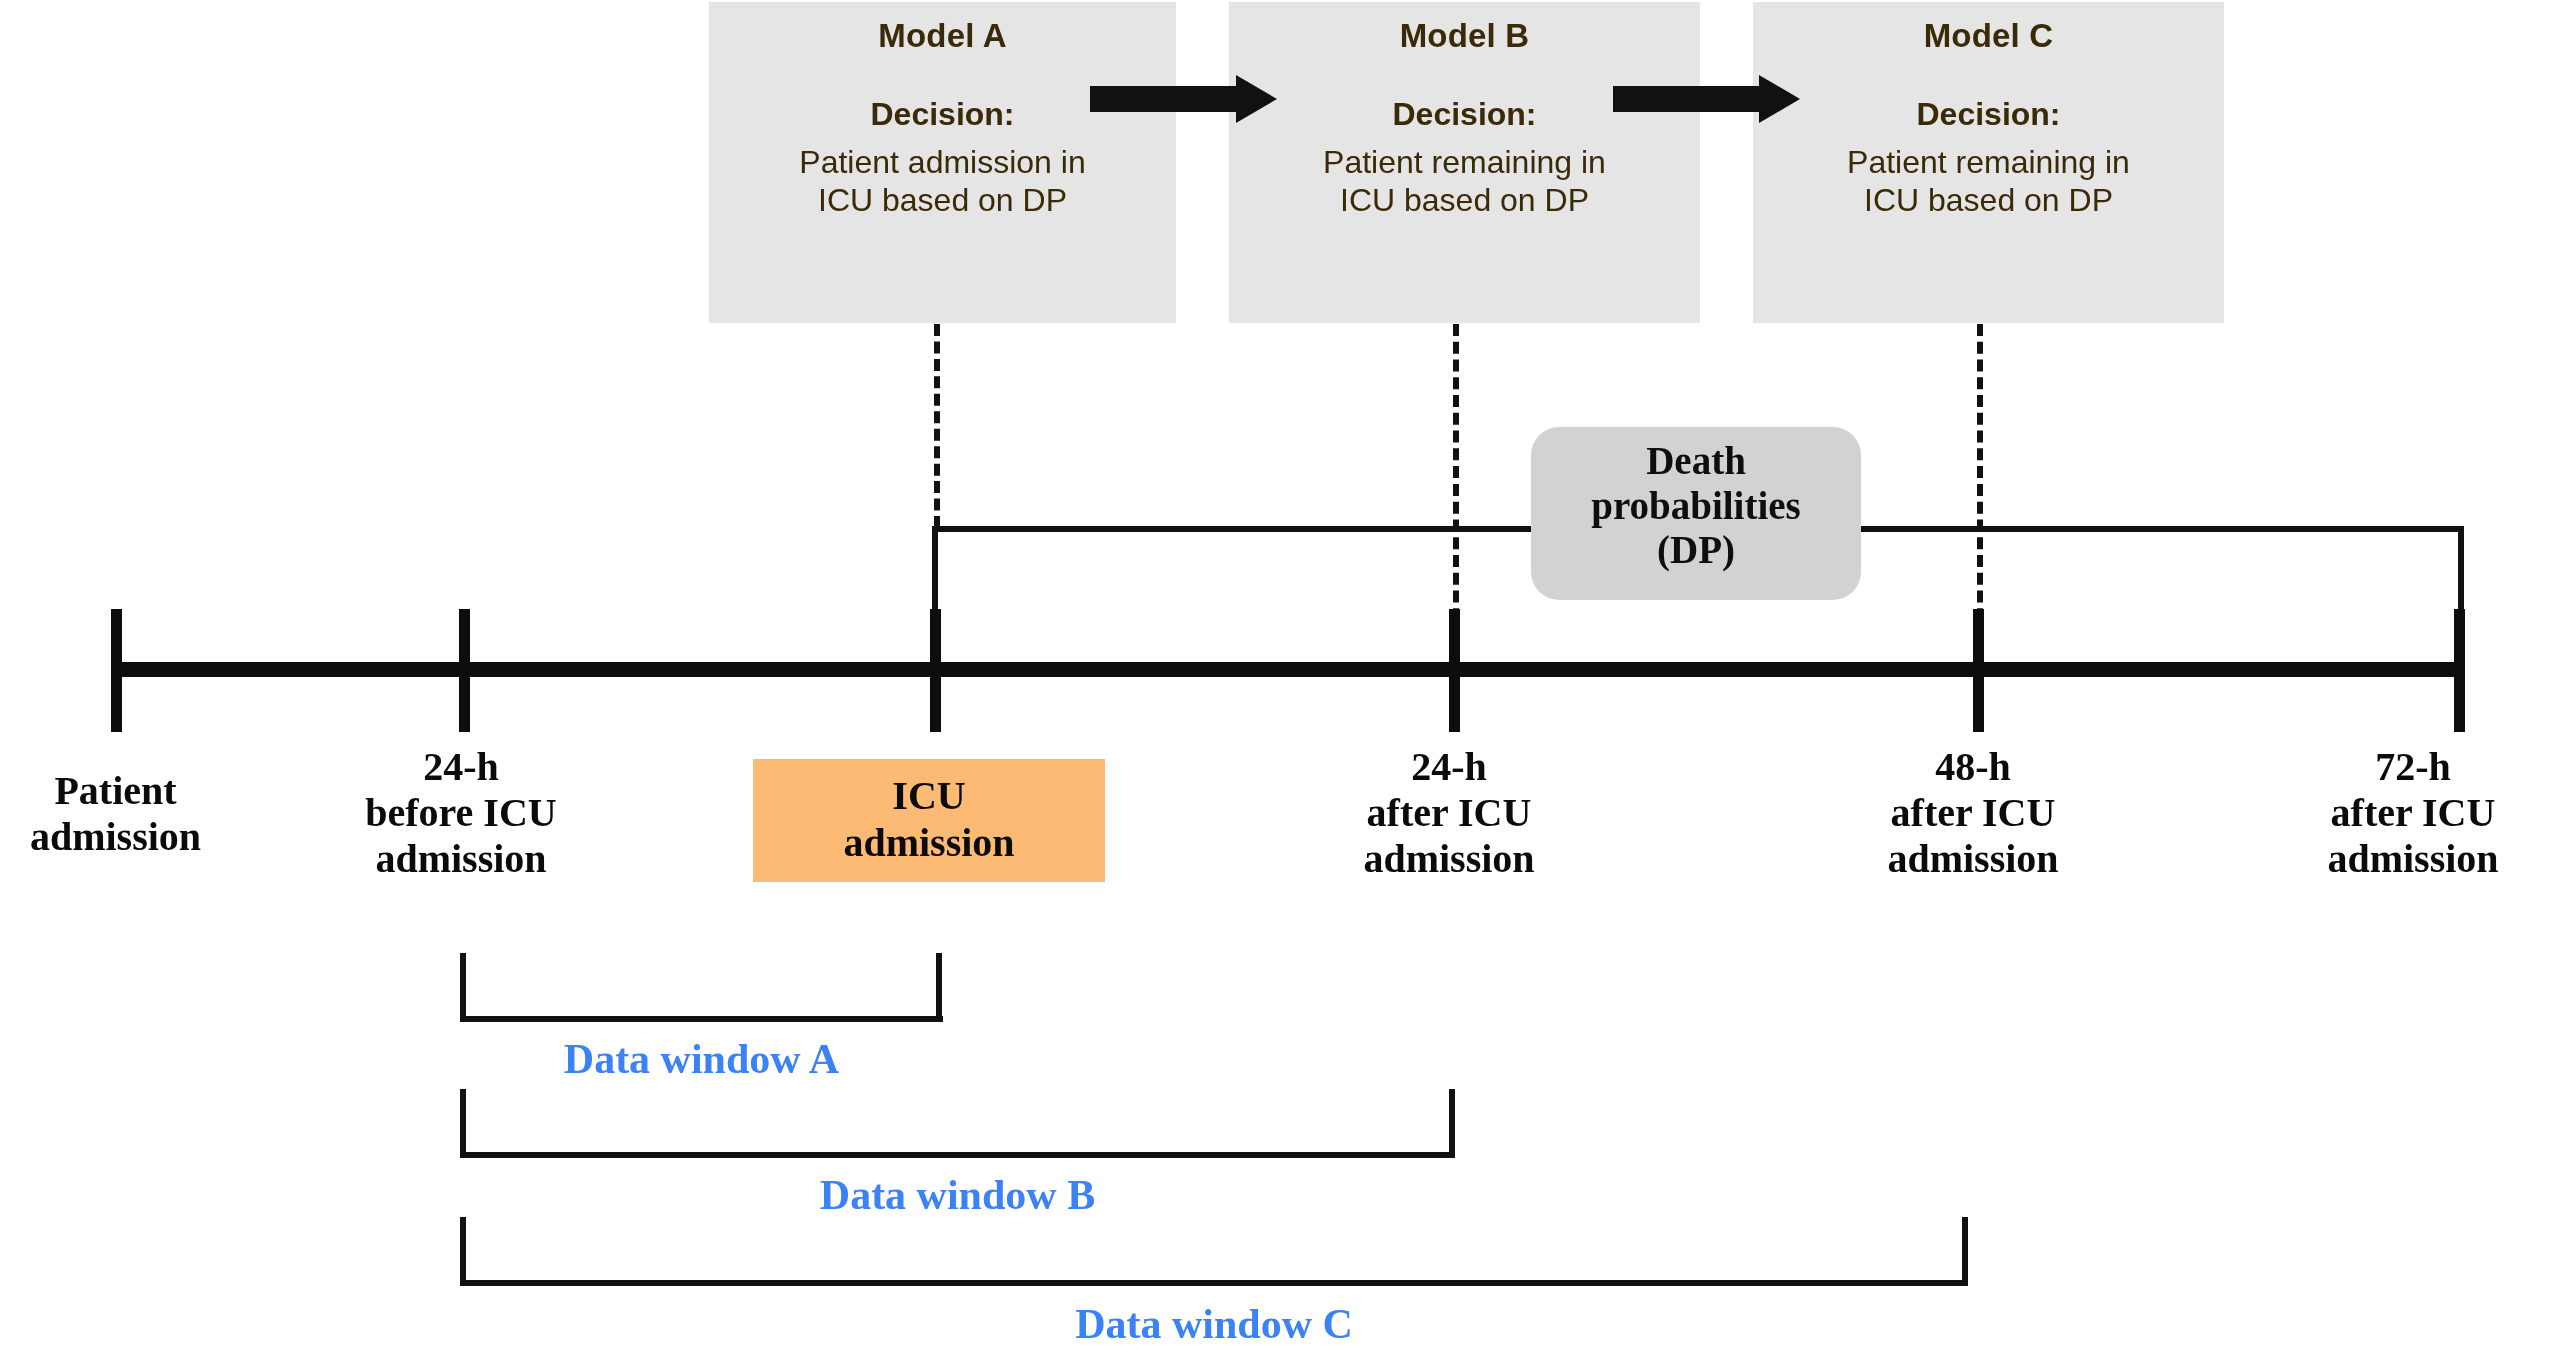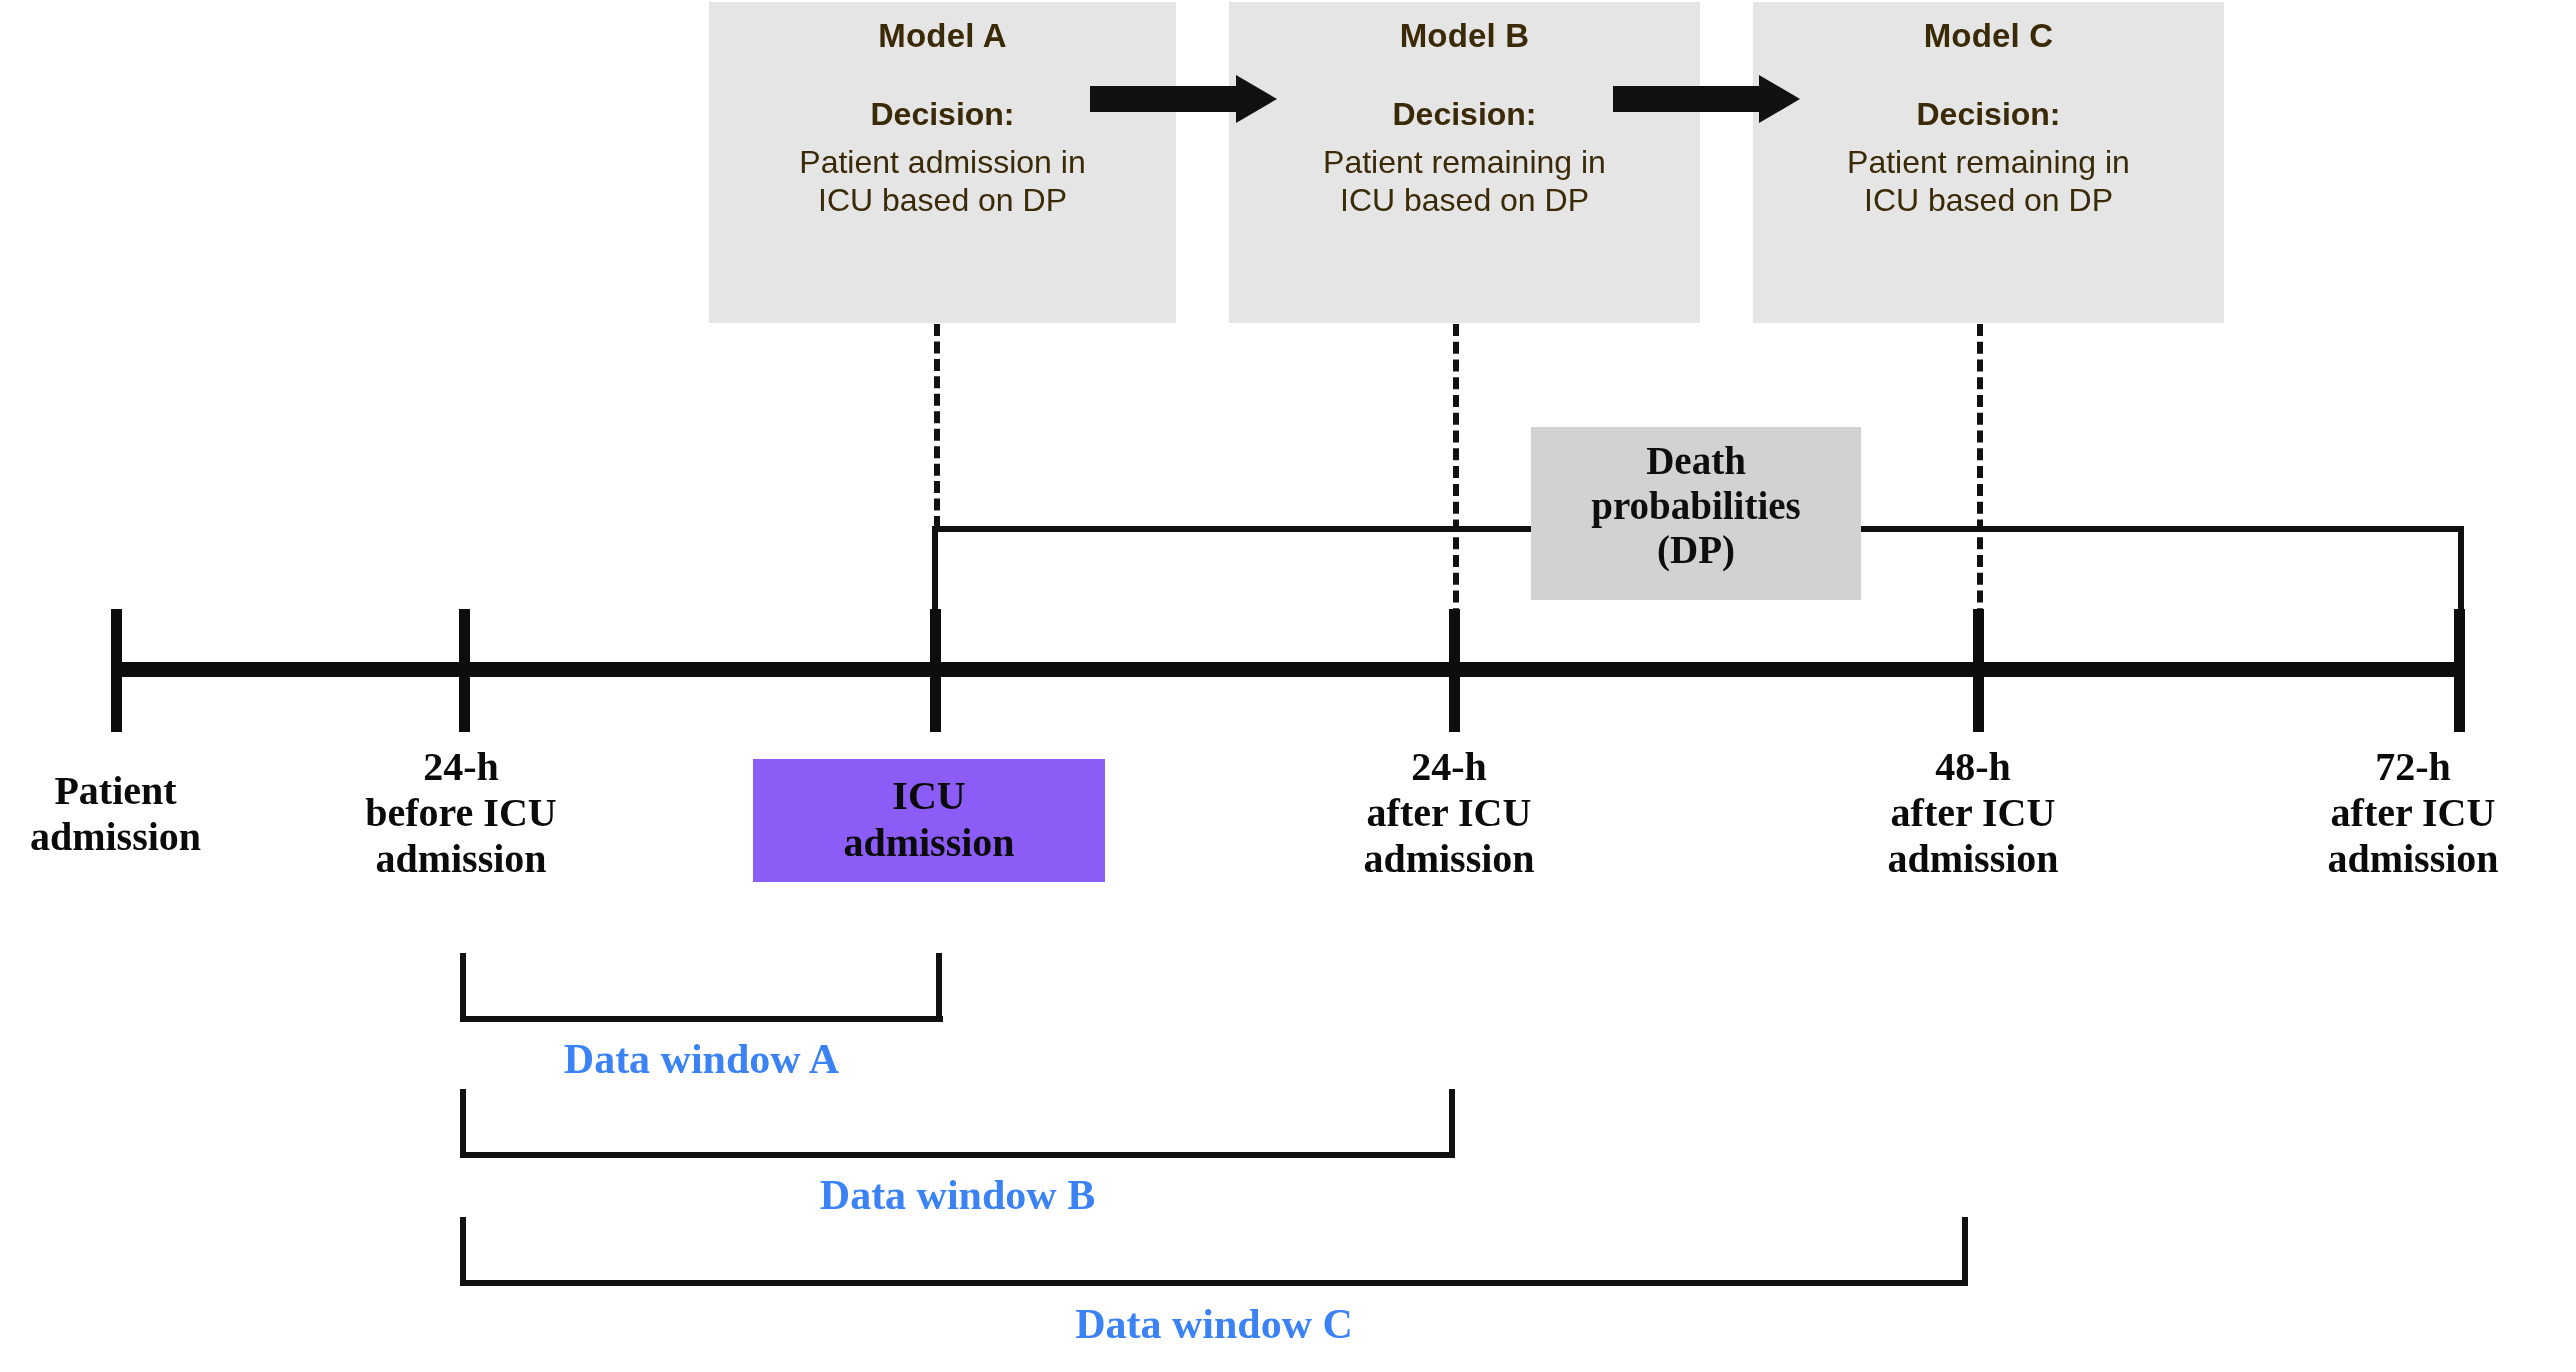--- a/index.html
+++ b/index.html
@@ -128,21 +128,21 @@
     font-size: 40px;
     line-height: 1.15;
     color: #0b0b0b;
     white-space: nowrap;
   }
   .tl-label .ln { display: block; }
 
   
   .icu-box {
     position: absolute;
-    background: #8b5cf6;
+    background: #fdba74;
     text-align: center;
     box-sizing: border-box;
     padding-top: 14px;
     font-weight: bold;
     font-size: 40px;
     line-height: 1.17;
     color: #0b0b0b;
   }
   .icu-box .ln { display: block; }
 
@@ -215,21 +215,21 @@
   <div class="dash-line" style="left:934px; top:324px; height:204px;"></div>
   <div class="dash-line" style="left:1453px; top:324px; height:314px;"></div>
   <div class="dash-line" style="left:1977px; top:324px; height:314px;"></div>
 
   <div class="dp-bracket" style="left:932px; top:526px; width:1532px; height:114px;">
     <div class="top-rail" style="width:1532px;"></div>
     <div class="leg" style="left:0px; height:88px;"></div>
     <div class="leg" style="left:1526px; height:88px;"></div>
   </div>
 
-  <div class="dp-box" style="left:1531px; top:427px; width:330px; height:173px;">
+  <div class="dp-box" style="left:1531px; top:427px; width:330px; height:173px;border-radius:28px;">
     <span class="ln">Death</span>
     <span class="ln">probabilities</span>
     <span class="ln">(DP)</span>
   </div>
 
   <div class="axis-line" style="left:114px; top:662px; width:2350px; height:15px;"></div>
 
   <div class="axis-tick" style="left:111px; top:609px; height:123px;"></div>
   <div class="axis-tick" style="left:459px; top:609px; height:123px;"></div>
   <div class="axis-tick" style="left:930px; top:609px; height:123px;"></div>

